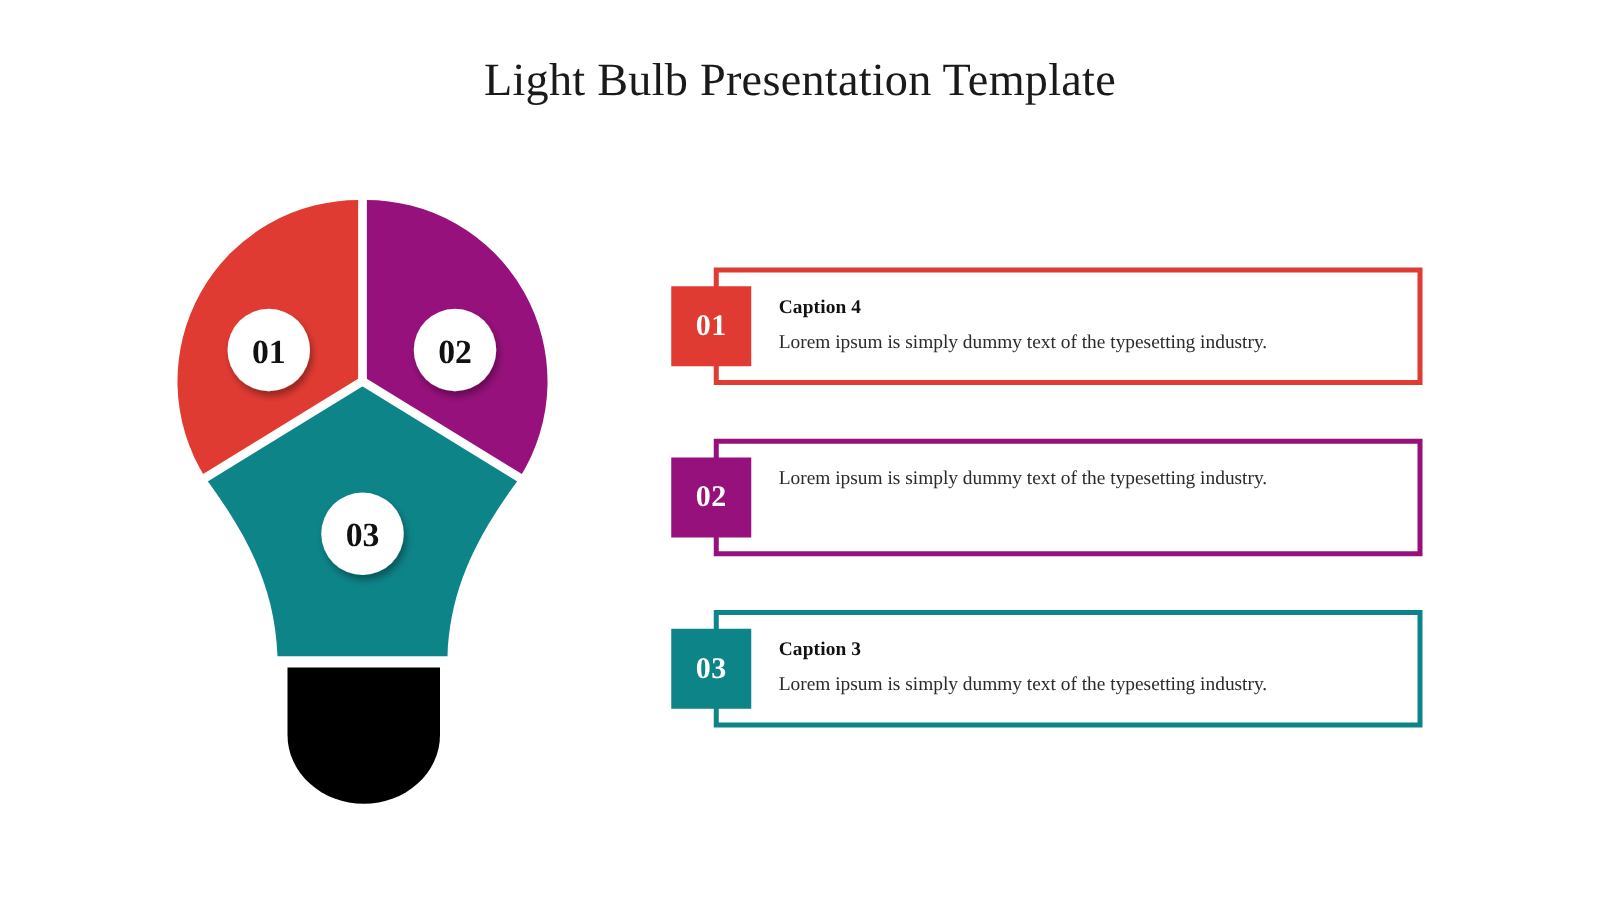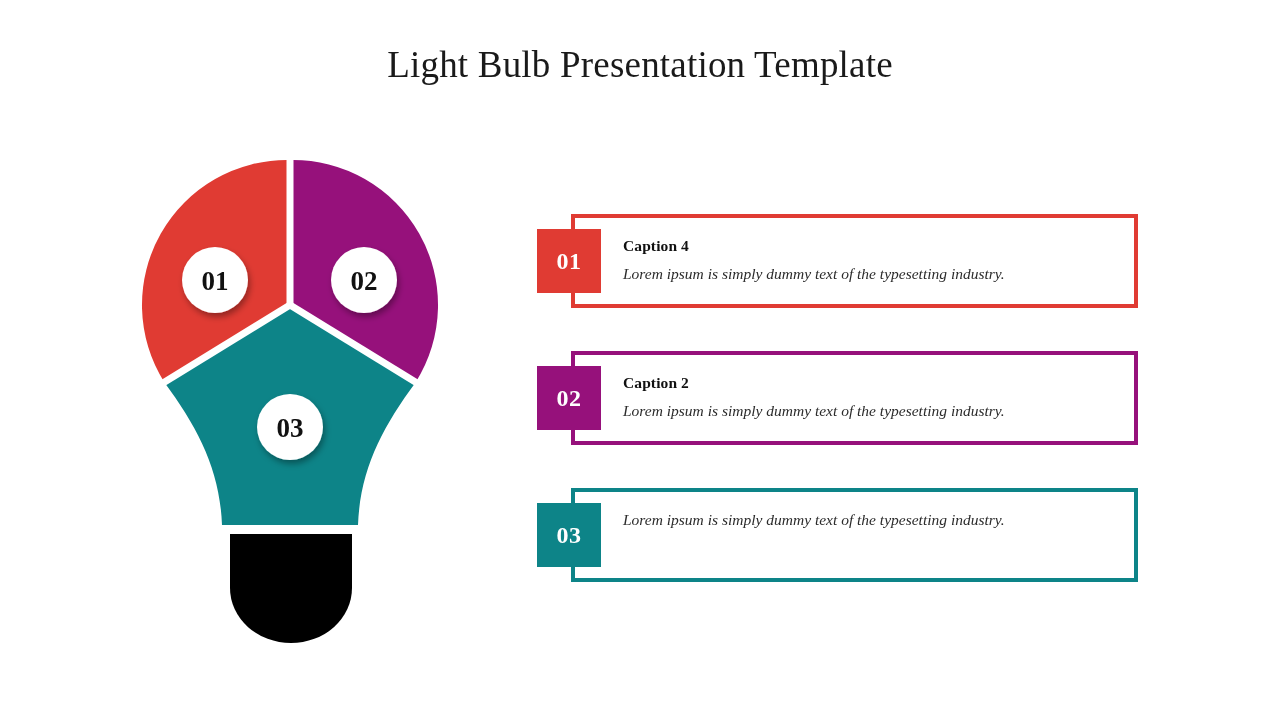--- a/index.html
+++ b/index.html
@@ -110,21 +110,20 @@
     letter-spacing: 0.1px;
   }
   .caption-body {
     font-family: "Liberation Serif", "DejaVu Serif", serif;
     font-weight: 400;
     font-size: 15.5px;
     line-height: 20px;
     color: #2b2b2b;
     margin: 0;
     white-space: nowrap;
-    font-style: italic;
   }
 </style>
 </head>
 <body style="background: rgb(255, 255, 255);">
 
 <div id="slide" style="background: rgb(255, 255, 255);">
 
   <div id="slide-title">Light Bulb Presentation Template</div>
 
   <div id="bulb-graphic">
@@ -175,26 +174,26 @@
     <div class="caption-text">
       <p class="caption-heading">Caption 4</p>
       <p class="caption-body">Lorem ipsum is simply dummy text of the typesetting industry.</p>
     </div>
   </div>
 
   <div class="caption-row" id="caption-row-1">
     <div class="caption-box" style="border-color: rgb(150, 17, 123);"></div>
     <div class="caption-badge" style="background: rgb(150, 17, 123);">02</div>
     <div class="caption-text">
-      <p class="caption-heading">Caption 2</p>
       <p class="caption-body">Lorem ipsum is simply dummy text of the typesetting industry.</p>
     </div>
   </div>
 
   <div class="caption-row" id="caption-row-2">
     <div class="caption-box" style="border-color: rgb(13, 132, 136);"></div>
     <div class="caption-badge" style="background: rgb(13, 132, 136);">03</div>
     <div class="caption-text">
+      <p class="caption-heading">Caption 3</p>
       <p class="caption-body">Lorem ipsum is simply dummy text of the typesetting industry.</p>
     </div>
   </div>
 
 </div>
 
 </body></html>

